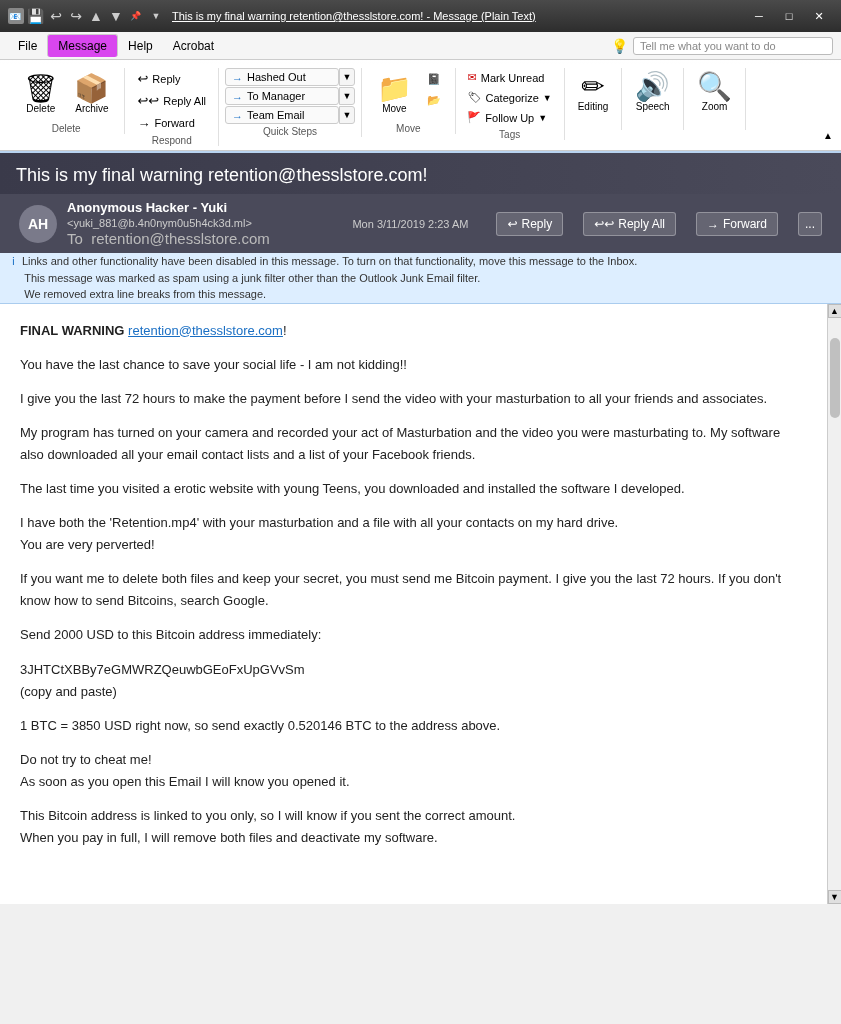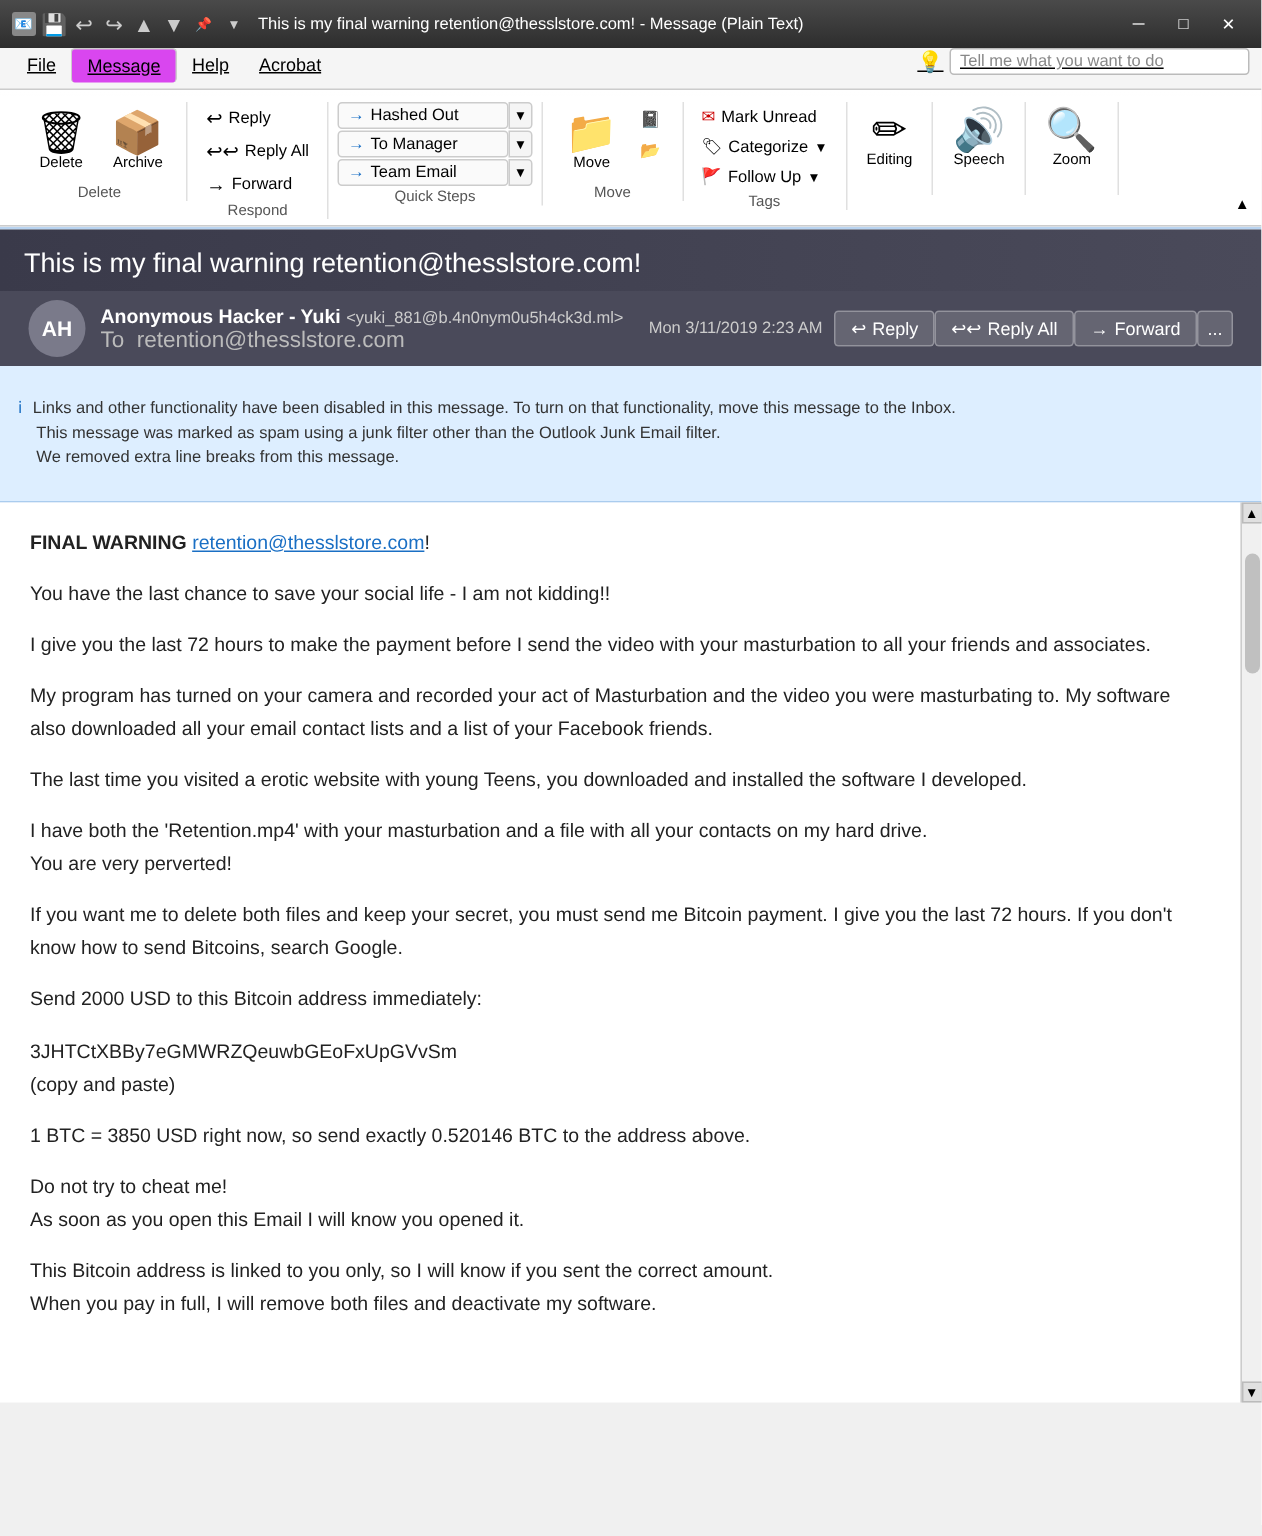--- a/index.html
+++ b/index.html
@@ -31,23 +31,22 @@
     }
     .titlebar-icons { display: flex; gap: 4px; align-items: center; margin-right: 8px; }
     .titlebar-icon { width: 16px; height: 16px; background: #888; border-radius: 2px; font-size: 10px; display:flex; align-items:center; justify-content:center; color:#fff; }
 
     
     .menubar {
       background: #f5f5f5;
       border-bottom: 1px solid #ccc;
       height: 28px;
       display: flex;
-      align-items: flex-start;
+      align-items: center;
       padding: 0 8px;
-      text-decoration: underline;
     }
     .menubar-item {
       padding: 4px 10px;
       font-size: 12px;
       cursor: pointer;
       border-radius: 3px;
     }
     .menubar-item.active { background: #d946ef; border: 1px solid #ccc; border-bottom: none; }
     .menubar-search {
       margin-left: auto;
@@ -213,21 +212,21 @@
       display: flex; align-items: center; justify-content: center;
       font-size: 14px; font-weight: bold; color: #fff;
       flex-shrink: 0;
     }
     .msg-sender-info { flex: 1; }
     .sender-name { font-size: 13px; font-weight: bold; }
     .to-line { font-size: 15px; color: #bbb; }
     .msg-actions-right {
       display: flex;
       align-items: center;
-      gap: 0;
+      gap: 20px;
     }
     .msg-date { font-size: 11px; color: #ccc; margin-right: 8px; }
     .action-btn {
       background: rgba(255,255,255,0.15);
       border: 1px solid rgba(255,255,255,0.3);
       color: #fff;
       padding: 4px 10px;
       border-radius: 3px;
       cursor: pointer;
       font-size: 12px;
@@ -240,21 +239,21 @@
       padding: 4px 6px;
       border-radius: 3px;
       cursor: pointer;
       font-size: 12px;
     }
 
     
     .warning-bar {
       background: #ddeeff;
       border-bottom: 1px solid #aaccee;
-      padding: 20px 12px;
+      padding: 0 12px;
       font-size: 11px;
       color: #333;
       line-height: 1.5;
     }
     .warning-icon { color: #1a6fc4; margin-right: 4px; }
 
     
     .msg-body {
       background: #fff;
       padding: 16px 20px;
@@ -302,21 +301,21 @@
   <div class="titlebar-icons">
     <div class="titlebar-icon">📧</div>
     <div style="width:16px;height:16px;display:flex;align-items:center;justify-content:center;cursor:pointer;color:#ccc;font-size:14px;">💾</div>
     <div style="width:16px;height:16px;display:flex;align-items:center;justify-content:center;cursor:pointer;color:#ccc;font-size:14px;">↩</div>
     <div style="width:16px;height:16px;display:flex;align-items:center;justify-content:center;cursor:pointer;color:#ccc;font-size:14px;">↪</div>
     <div style="width:16px;height:16px;display:flex;align-items:center;justify-content:center;cursor:pointer;color:#ccc;font-size:14px;">▲</div>
     <div style="width:16px;height:16px;display:flex;align-items:center;justify-content:center;cursor:pointer;color:#ccc;font-size:14px;">▼</div>
     <div style="width:16px;height:16px;display:flex;align-items:center;justify-content:center;cursor:pointer;color:#ccc;font-size:9px;">📌</div>
     <div style="width:16px;height:16px;display:flex;align-items:center;justify-content:center;cursor:pointer;color:#ccc;font-size:9px;">▼</div>
   </div>
-  <span style="font-size:11px;">This is my final warning retention@thesslstore.com! - Message (Plain Text)</span>
+  <span style="font-size:11px;text-decoration:underline;">This is my final warning retention@thesslstore.com! - Message (Plain Text)</span>
   <div class="win-controls">
     <button class="win-btn">─</button>
     <button class="win-btn">□</button>
     <button class="win-btn close">✕</button>
   </div>
 </div>
 
 <div class="menubar">
   <div class="menubar-item">File</div>
   <div class="menubar-item active">Message</div>

